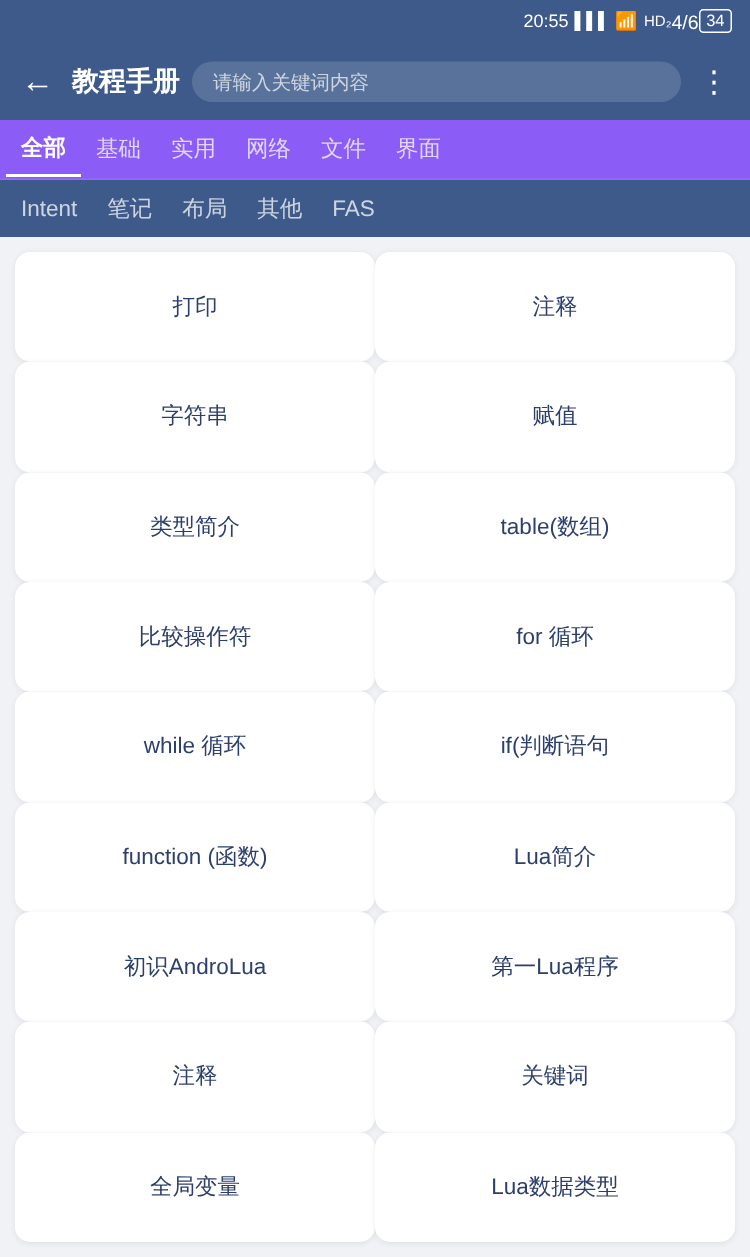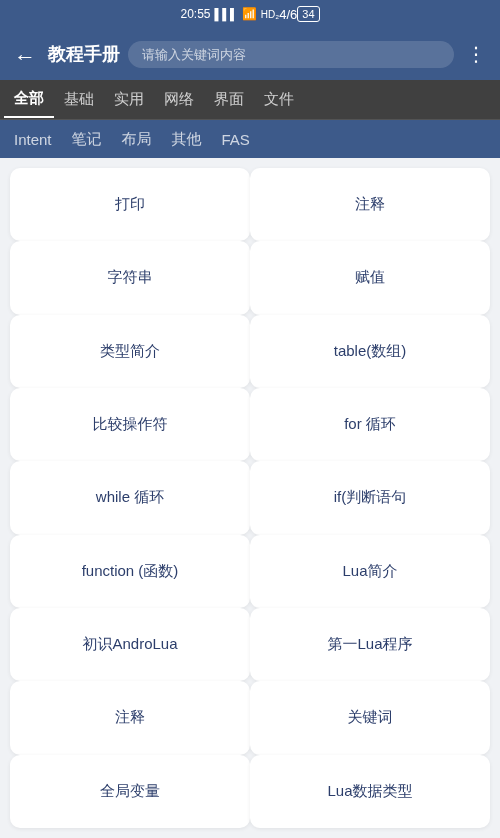--- a/index.html
+++ b/index.html
@@ -16,21 +16,21 @@
       overflow: hidden;
       position: relative;
     }
 
     
     .status-bar {
       background: #3d5a8a;
       color: white;
       display: flex;
       align-items: center;
-      justify-content: center;
+      justify-content: flex-end;
       padding: 6px 12px;
       height: 28px;
       font-size: 12px;
     }
 
     .status-left {
       display: flex;
       align-items: center;
       gap: 4px;
     }
@@ -88,21 +88,21 @@
 
     .more-btn {
       color: white;
       font-size: 20px;
       cursor: pointer;
       padding: 4px;
     }
 
     
     .tab-bar-1 {
-      background: #404040;
+      background: #8b5cf6;
       display: flex;
       align-items: center;
       padding: 0 4px;
       height: 40px;
       border-bottom: 1px solid rgba(255,255,255,0.1);
     }
 
     .tab-bar-2 {
       background: #3d5a8a;
       display: flex;
@@ -174,22 +174,22 @@
   <span class="header-title">教程手册</span>
   <input class="search-input" type="text" placeholder="请输入关键词内容" style="">
   <span class="more-btn">⋮</span>
 </div>
 
 <div class="tab-bar-1">
   <span class="tab-item active">全部</span>
   <span class="tab-item">基础</span>
   <span class="tab-item">实用</span>
   <span class="tab-item">网络</span>
+  <span class="tab-item">文件</span>
   <span class="tab-item">界面</span>
-  <span class="tab-item">文件</span>
 </div>
 
 <div class="tab-bar-2">
   <span class="tab-item">Intent</span>
   <span class="tab-item">笔记</span>
   <span class="tab-item">布局</span>
   <span class="tab-item">其他</span>
   <span class="tab-item">FAS</span>
 </div>
 

